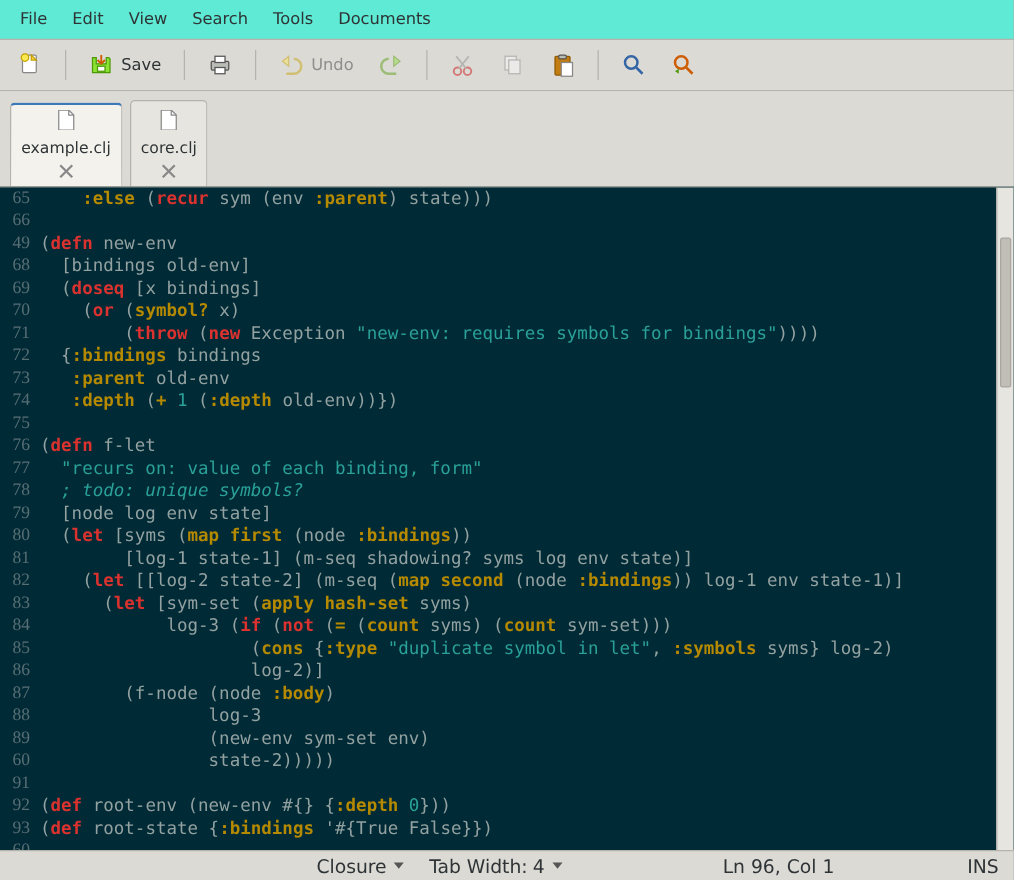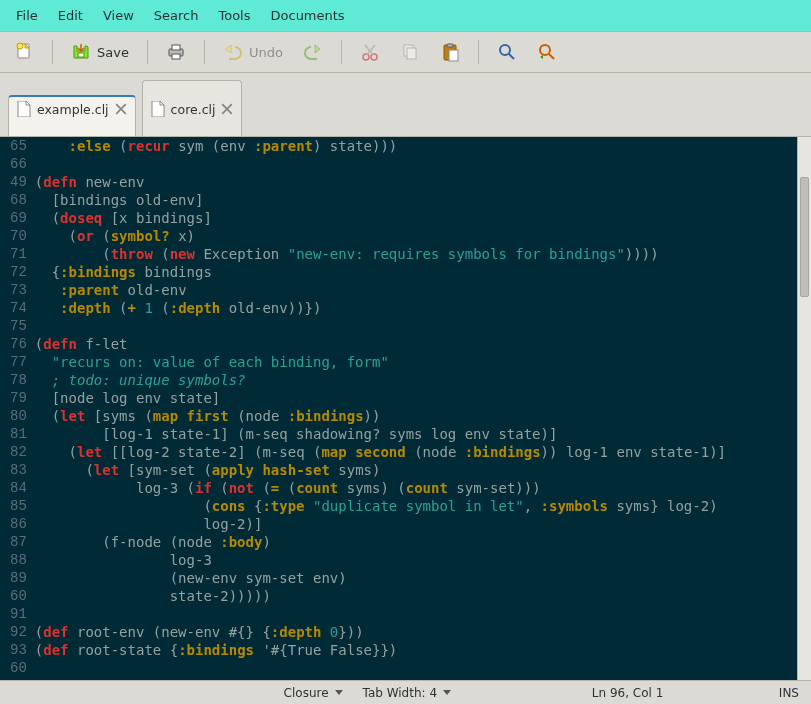--- a/index.html
+++ b/index.html
@@ -61,29 +61,30 @@
     display: flex;
     align-items: flex-end;
     padding: 6px 8px 0 8px;
     background: #dcdad5;
     gap: 6px;
   }
   .tab {
     display: inline-flex;
     align-items: center;
     gap: 6px;
-    padding: 20px 8px;
+    padding: 7px 8px;
     background: #e7e5df;
     border: 1px solid #b5b3ac;
     border-bottom: none;
     border-radius: 4px 4px 0 0;
     font-size: 12.5px;
     cursor: pointer;
     position: relative;
     top: 1px;
+    flex-direction: column;
   }
   .tab.active {
     background: #f4f2ec;
     border-top: 2px solid #3a7ab8;
     padding-top: 4px;
   }
   .tab .file-icon { width: 14px; height: 16px; }
   .tab .close-x {
     width: 12px; height:12px;
     color:#777;
@@ -96,21 +97,21 @@
     background: #002b36;
     border-top: 1px solid #b5b3ac;
     overflow: hidden;
     position: relative;
   }
   .gutter {
     background: #002b36;
     color: #586e75;
     text-align: center;
     padding: 0 8px 0 10px;
-    font-family: Liberation Mono, monospace;
+    font-family: Liberation Serif, serif;
     font-size: 14px;
     line-height: 18px;
     user-select: none;
     border-right: 0px solid #073642;
   }
   .code {
     flex: 1;
     background: #002b36;
     color: #93a1a1;
     font-family: "DejaVu Sans Mono","Liberation Mono",monospace;
@@ -146,21 +147,21 @@
   .num  { color: #2aa198; }
   .amp  { color: #dc322f; font-weight: bold; }
   
   .statusbar {
     display: flex;
     align-items: center;
     gap: 20px;
     padding: 3px 12px;
     background: #dcdad5;
     border-top: 1px solid #b5b3ac;
-    font-size: 12px;
+    font-size: 15px;
     color: #2e3436;
     height: 24px;
   }
   .statusbar .spacer { flex: 1; }
   .statusbar .cell { display:inline-flex; align-items:center; gap:4px; }
 </style>
 </head>
 <body>
 
 <div class="menubar">

